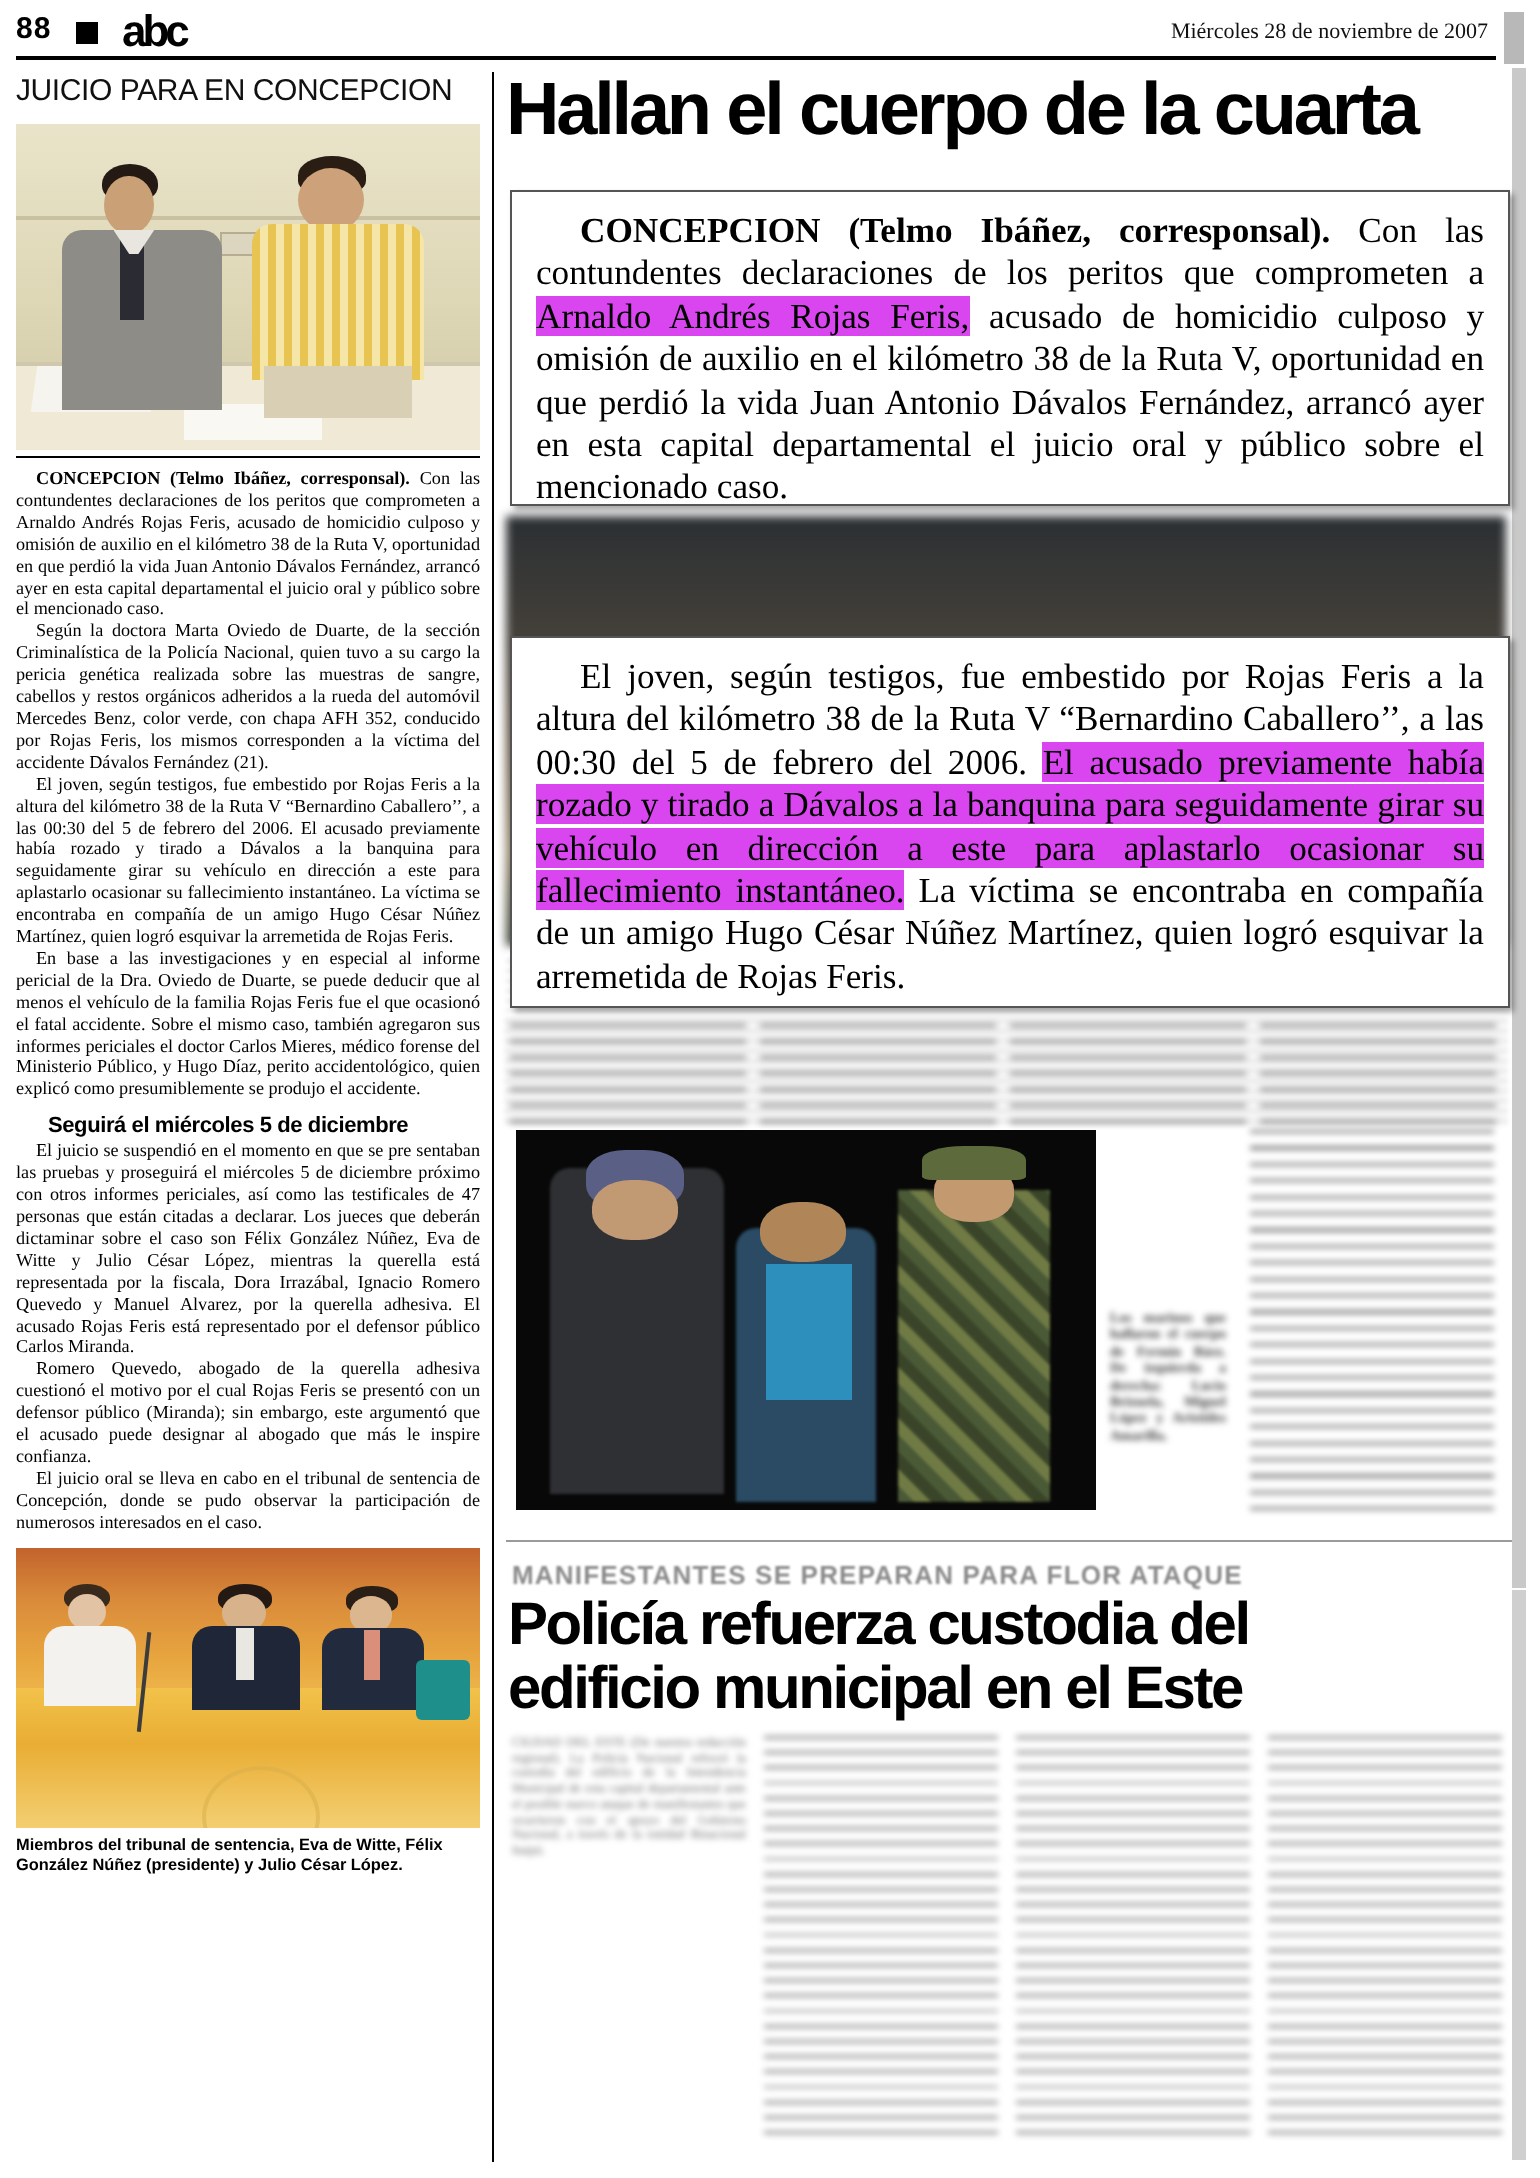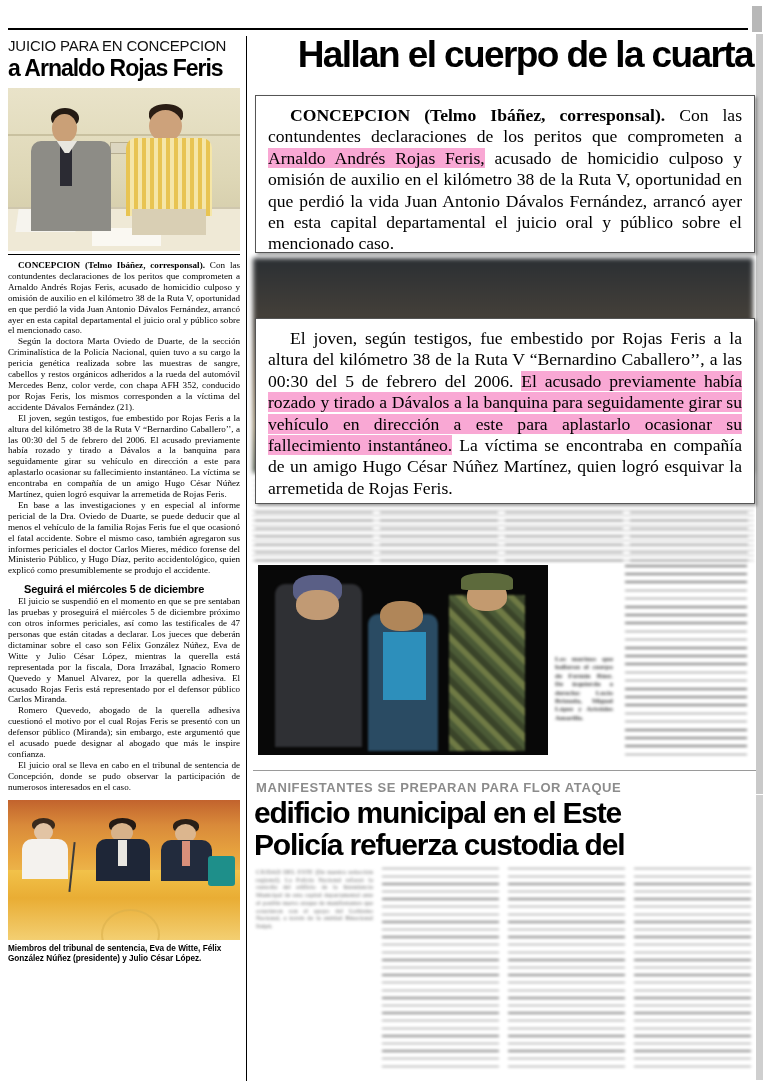--- a/index.html
+++ b/index.html
@@ -36,31 +36,31 @@
   .cap2{font:bold 8.2px "Liberation Sans",sans-serif;line-height:10.4px;margin-top:4px;}
 
   
   .vrule{position:absolute;left:246px;top:36px;width:1px;height:1045px;background:#000;}
 
   
   .rcol{position:absolute;left:253px;top:34px;width:500px;}
   .rkicker{font:bold 13px "Liberation Sans",sans-serif;color:#9a9a9a;letter-spacing:.6px;
            filter:blur(.6px);}
   .rhead{font:bold 37px "Liberation Sans",sans-serif;letter-spacing:-1.6px;line-height:40px;margin-top:1px;
-         filter:blur(.35px);text-align:right;}
+         filter:blur(.35px);}
   .rtab{position:absolute;left:756px;top:34px;width:7px;height:760px;background:#c9c9c9;}
 
   
   .callout{position:absolute;background:#fff;border:1px solid #555;
            box-shadow:2px 2px 3px rgba(0,0,0,.35);
            font:17.6px/21.4px "Liberation Serif",serif;text-align:justify;color:#000;
            padding:9px 12px 10px 12px;box-sizing:border-box;}
   .callout p{margin:0;text-indent:22px;}
   .callout b{font-weight:bold;}
-  .hl{background:#f9a8d4;}
+  .hl{background:#d946ef;}
   #callout1{left:255px;top:95px;width:500px;height:158px;}
   #callout2{left:255px;top:318px;width:500px;height:186px;}
   .rphoto-top{position:absolute;left:253px;top:258px;width:500px;height:215px;}
   .rphoto-mid{position:absolute;left:258px;top:565px;width:290px;height:190px;background:#0a0a0a;}
   .rtext-col{position:absolute;font:7px/8.4px "Liberation Serif",serif;color:#5b5b5b;
              filter:blur(1.6px);text-align:justify;}
   .gray-strip{position:absolute;background:#d7d7d7;}
 
   
   .bkicker{position:absolute;left:256px;top:780px;font:bold 13px "Liberation Sans",sans-serif;
@@ -93,29 +93,34 @@
   .p2-seal{position:absolute;left:40%;top:78%;width:24%;height:34%;border:2px solid #d8ae4a;border-radius:50%;opacity:.55;}
   .p2-mic{position:absolute;left:27%;top:30%;width:2px;height:36%;background:#3c3c3c;transform:rotate(6deg);}
 
   .p3-dark{position:absolute;inset:0;background:#080808;}
 </style>
 </head>
 <body>
 
 <div class="page">
 
+  <div class="masthead">
+    <span class="folio">88</span>
+    <span class="folio-sq"></span>
+    <span class="logo-abc">abc</span>
+    <span class="issue-date">Miércoles 28 de noviembre de 2007</span>
+  </div>
   <div class="mast-rule"></div>
   <div class="mast-tab"></div>
 
   <div class="vrule"></div>
 
   <div class="lcol">
     <div class="kicker">JUICIO PARA EN CONCEPCION</div>
     <div class="lhead">
-      <div>a Arnaldo Rojas Feris</div>
     </div>
 
     <div class="photo photo1">
       <div class="ph-bg">
         <div class="p1-wall"></div>
         <div class="p1-wallline"></div>
         <div class="p1-sw"></div>
         <div class="p1-table"></div>
         <div class="p1-paper"></div>
         <div class="p1-paper2"></div>
@@ -232,22 +237,22 @@
 
   <div class="callout" id="callout2">
     <p>
       <span>El joven, según testigos, fue embestido por Rojas Feris a la altura del kilómetro 38 de la Ruta V “Bernardino Caballero’’, a las 00:30 del 5 de febrero del 2006. </span><span class="hl">El acusado previamente había rozado y tirado a Dávalos a la banquina para seguidamente girar su vehículo en dirección a este para aplastarlo ocasionar su fallecimiento instantáneo.</span><span> La víctima se encontraba en compañía de un amigo Hugo César Núñez Martínez, quien logró esquivar la arremetida de Rojas Feris.</span>
     </p>
   </div>
 
   <div class="bot-rule"></div>
   <div class="bkicker">MANIFESTANTES SE PREPARAN PARA FLOR ATAQUE</div>
   <div class="bhead">
+    <div>Policía refuerza custodia del</div>
     <div>edificio municipal en el Este</div>
-    <div>Policía refuerza custodia del</div>
   </div>
   <div class="bbody">
     <div class="bcol">CIUDAD DEL ESTE (De nuestra redacción regional). La Policía Nacional reforzó la custodia del edificio de la Intendencia Municipal de esta capital departamental ante el posible nuevo ataque de manifestantes que ocurrieron con el apoyo del Gobierno Nacional, a través de la entidad Binacional Itaipú.</div>
     <div class="bcol" style="background:repeating-linear-gradient(180deg,#8a8a8a 0 1.4px,transparent 1.4px 7.6px);height:205px;"></div>
     <div class="bcol" style="background:repeating-linear-gradient(180deg,#8a8a8a 0 1.4px,transparent 1.4px 7.6px);height:205px;"></div>
     <div class="bcol" style="background:repeating-linear-gradient(180deg,#8a8a8a 0 1.4px,transparent 1.4px 7.6px);height:205px;"></div>
   </div>
   <div class="page-edge"></div>
 
 </div>

